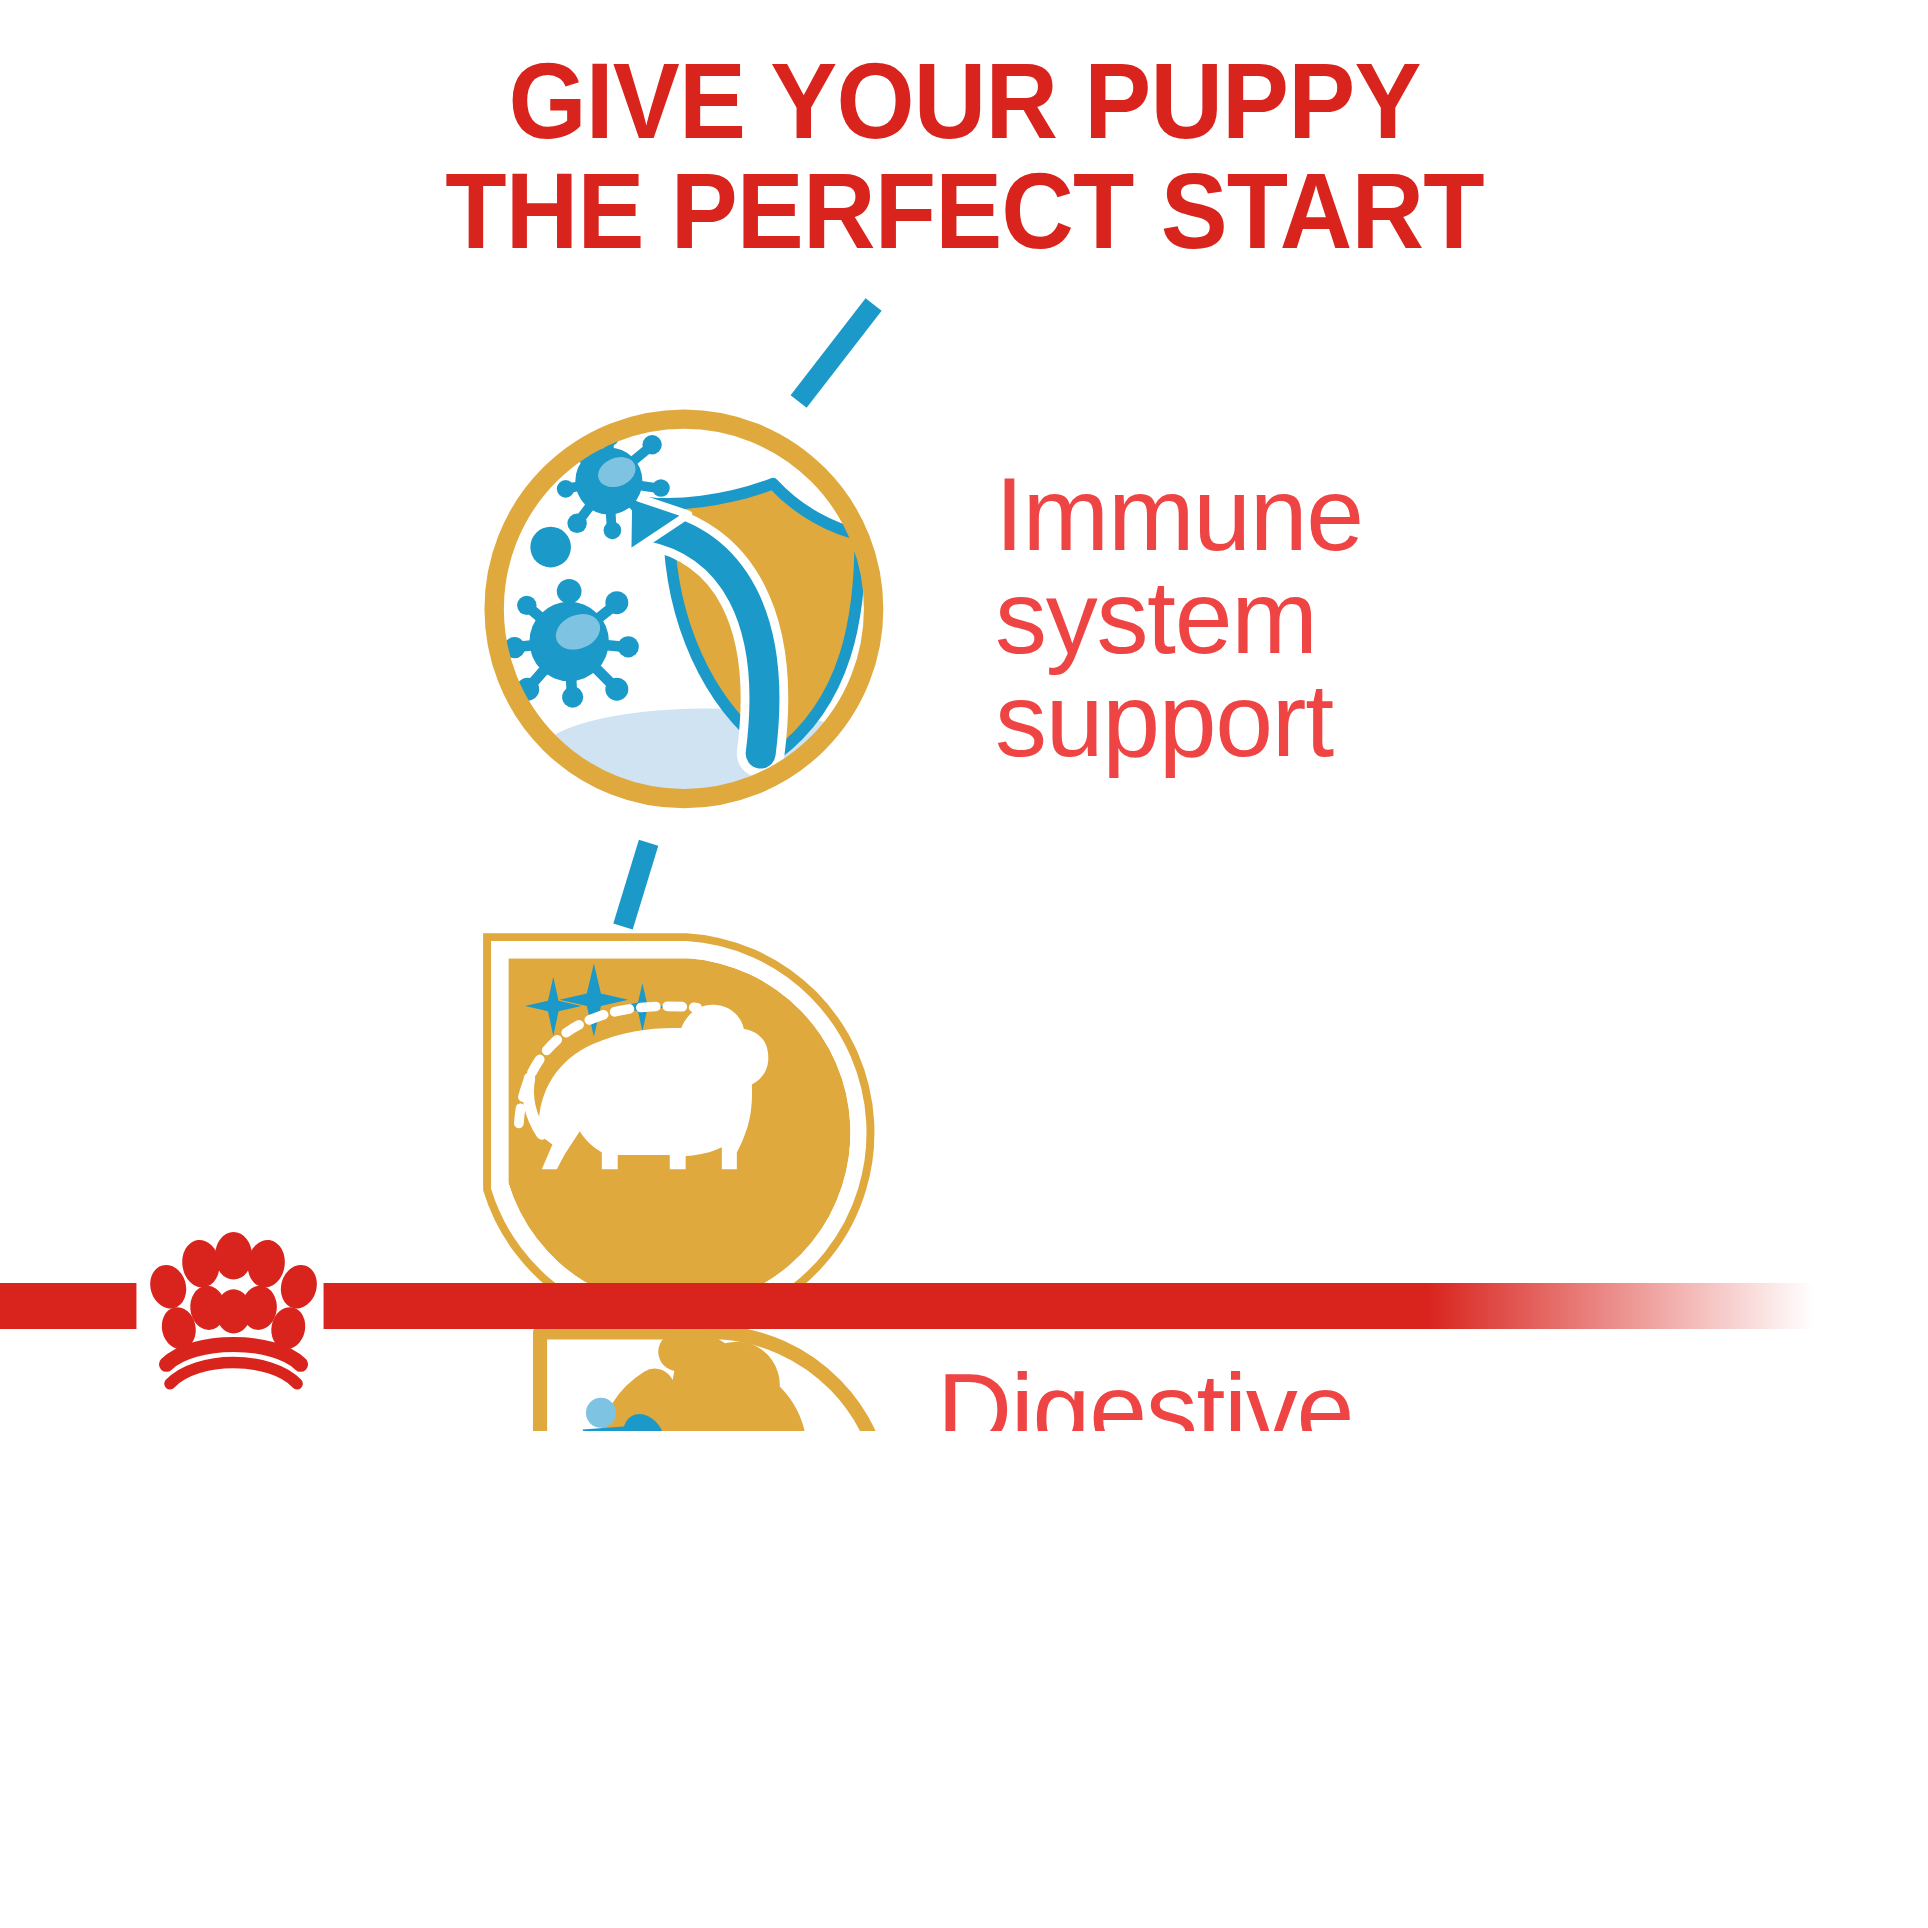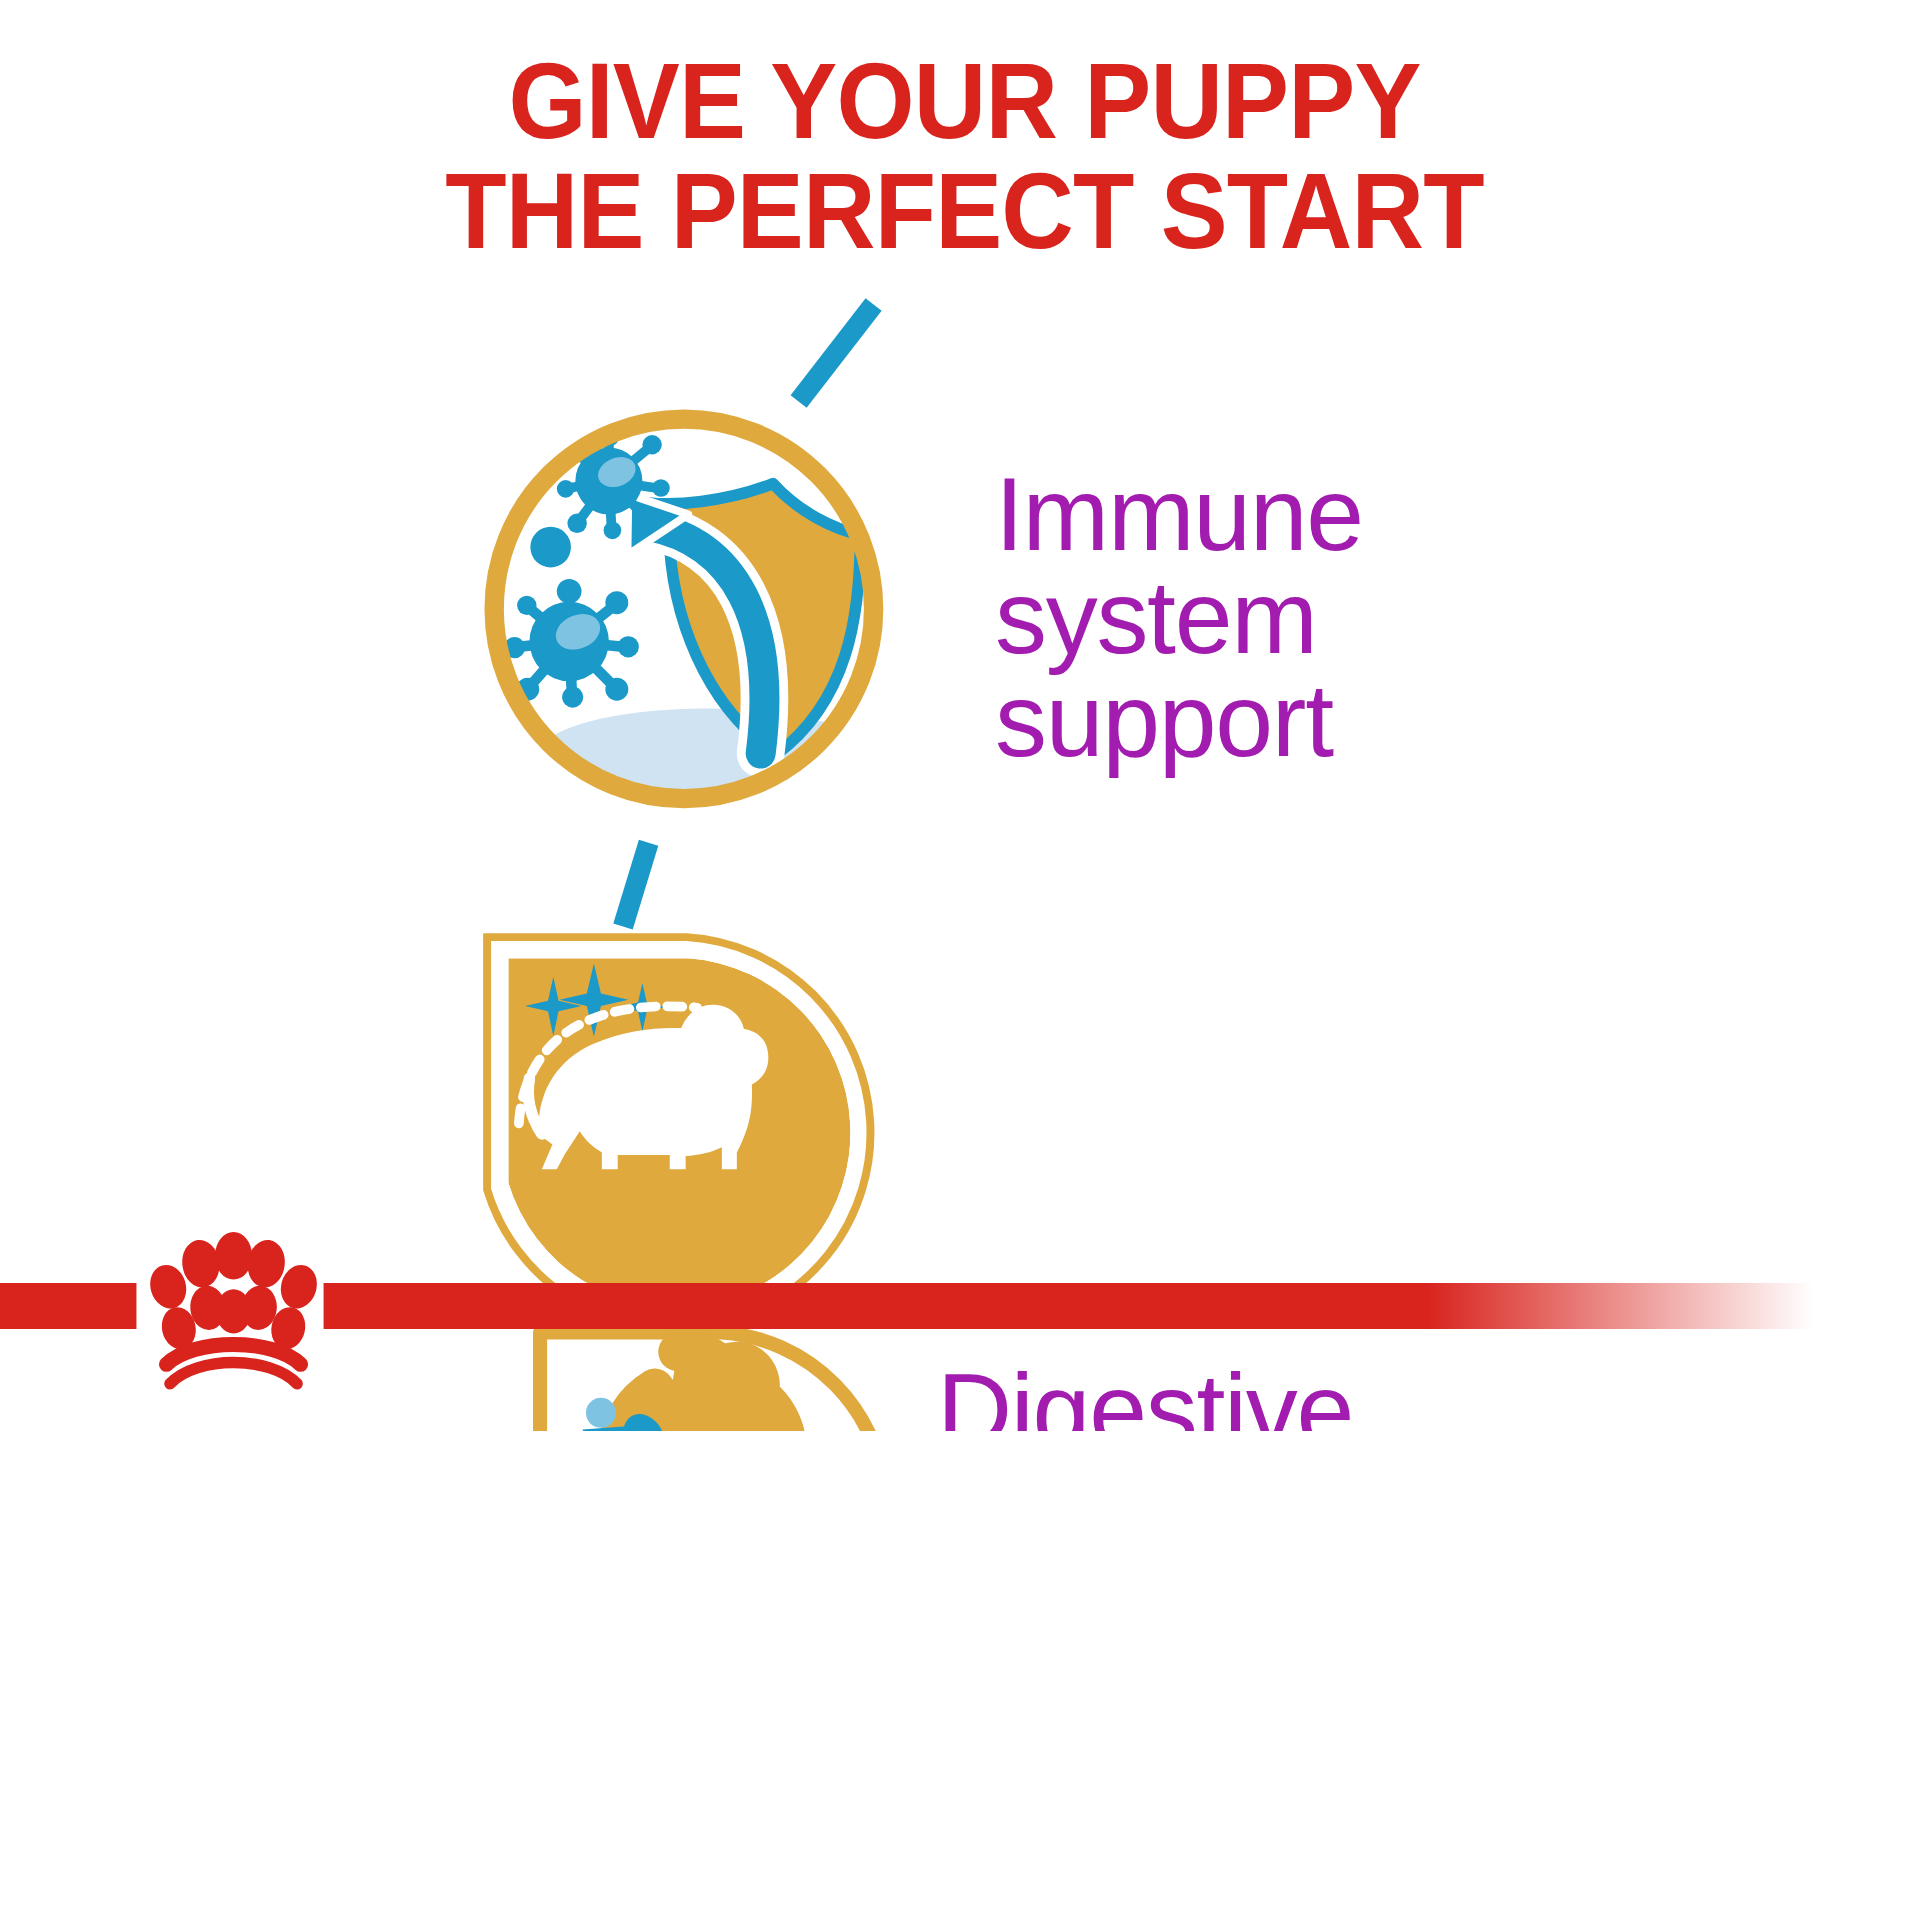--- a/index.html
+++ b/index.html
@@ -46,21 +46,21 @@
     left: 0;
     top: 0;
     width: 1929px;
     height: 1929px;
   }
   #stage svg { display: block; }
 
   
   .benefit-label {
     position: absolute;
-    color: #a21caf;
+    color: #ef4444;
     font-family: "Liberation Sans", sans-serif;
     font-weight: normal;
     line-height: 0.99;
     user-select: none;
     white-space: pre-line;
   }
   #label-immune {
     left: 995px;
     top: 463px;
     font-size: 104px;

